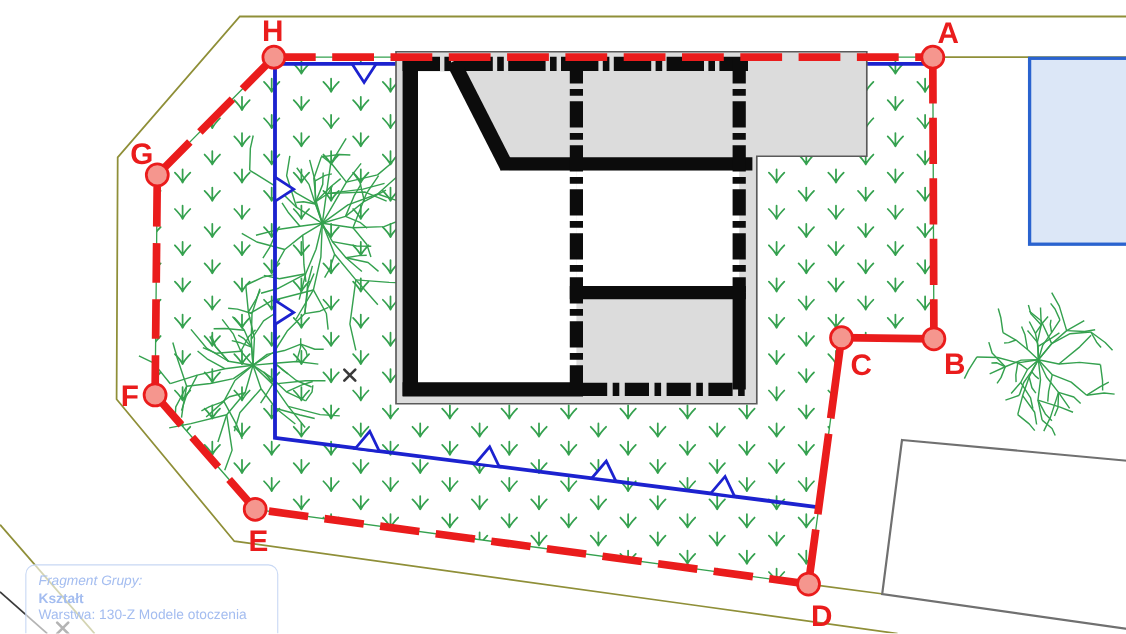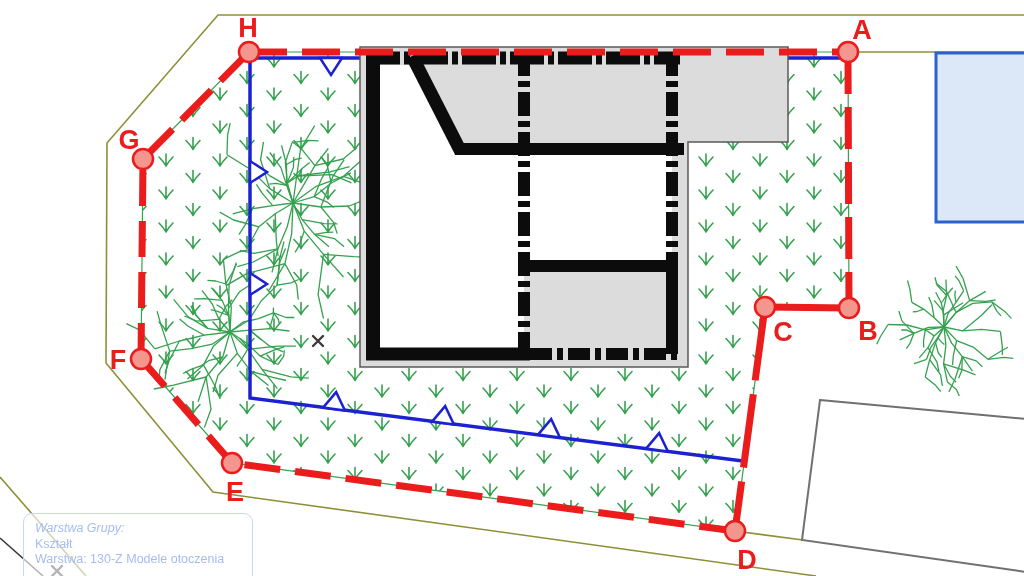--- a/index.html
+++ b/index.html
@@ -3,21 +3,21 @@
 <meta charset="utf-8">
 <style>
   html,body{margin:0;padding:0;background:#ffffff;}
   .stage{position:relative;width:1024px;height:576px;overflow:hidden;background:#ffffff;
          font-family:"Liberation Sans", sans-serif;}
   .stage svg{position:absolute;left:0;top:0;}
   .tooltip{position:absolute;left:23px;top:513px;width:206px;height:80px;
            border:1.5px solid #c8d8f4;border-radius:9px;background:rgba(255,255,255,0.62);
            padding:7px 11px;box-sizing:content-box;color:#a4bdf0;font-size:12.5px;line-height:15.5px;}
   .tooltip .ln1{font-style:italic;}
-  .tooltip .ln2{font-weight:normal;}
+  .tooltip .ln2{font-weight:bold;}
   .vlabel{font-family:"Liberation Sans",sans-serif;font-weight:bold;font-size:27px;}
 </style>
 </head>
 <body>
 
 <div class="stage">
   <svg id="plan-svg" width="1024" height="576" viewBox="0 0 1024 576">
       <defs>
         <clipPath id="grassClip">
           <polygon points="848,52 849,308 765,307 735,531 232,463 141,359 143,159 249,52"></polygon>
@@ -707,17 +707,17 @@
       <text x="118" y="360" fill="#ea1c1c" text-anchor="middle" dominant-baseline="central" class="vlabel">F</text>
       <circle cx="143" cy="159" r="10" fill="#f5968e" stroke="#ea1c1c" stroke-width="2.5"></circle>
       <text x="129" y="140" fill="#ea1c1c" text-anchor="middle" dominant-baseline="central" class="vlabel">G</text>
       <circle cx="249" cy="52" r="10" fill="#f5968e" stroke="#ea1c1c" stroke-width="2.5"></circle>
       <text x="248" y="28" fill="#ea1c1c" text-anchor="middle" dominant-baseline="central" class="vlabel">H</text>
       <path d="M313,336 L323,346 M323,336 L313,346" stroke="#3a3a3a" stroke-width="2.4" stroke-linecap="round"></path>
       <path d="M52,566 L62,576 M62,566 L52,576" stroke="#3a3a3a" stroke-width="2.4" stroke-linecap="round"></path>
     </svg>
 
   <div class="tooltip">
-    <div class="ln1">Warstwa Grupy:</div>
+    <div class="ln1">Fragment Grupy:</div>
     <div class="ln2">Kształt</div>
     <div class="ln4">Warstwa: 130-Z Modele otoczenia</div>
   </div>
 </div>
 
 </body></html>

